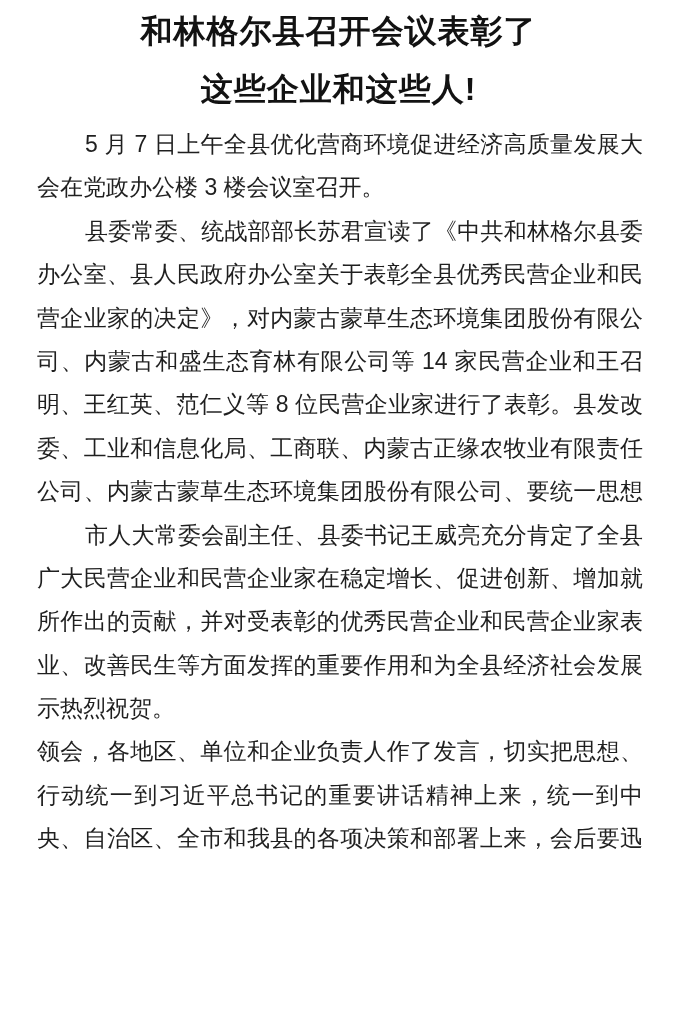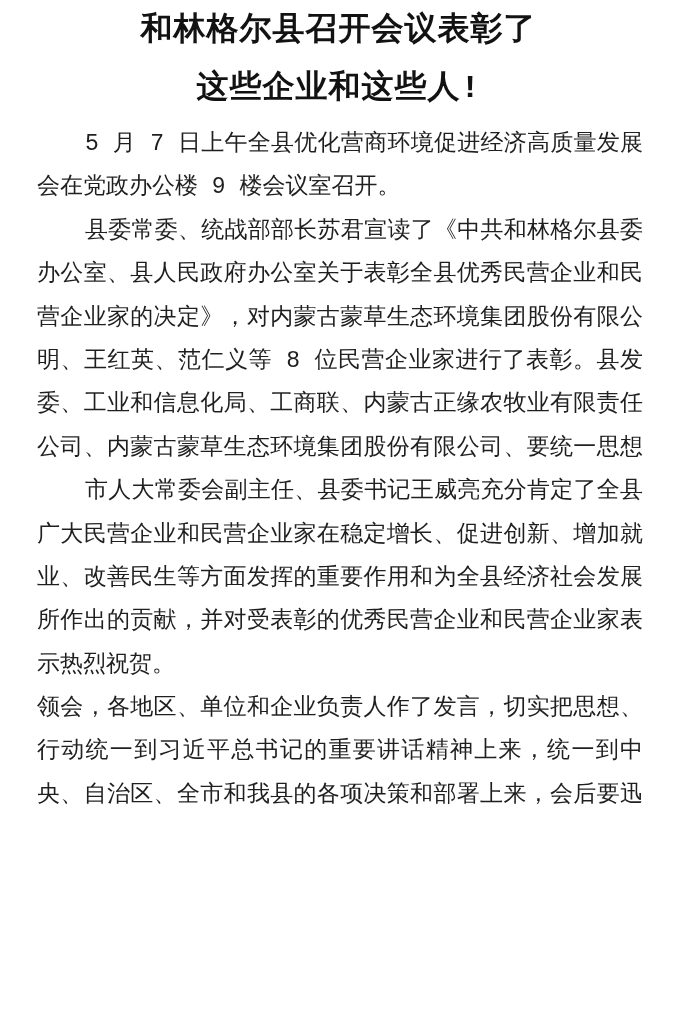--- a/index.html
+++ b/index.html
@@ -6,21 +6,21 @@
     margin: 0;
     padding: 0;
     background: #ffffff;
   }
   .page {
     position: relative;
     width: 677px;
     height: 949px;
     background: #ffffff;
     overflow: hidden;
-    font-family: Liberation Mono, monospace;
+    font-family: Liberation Sans, sans-serif;
     border-radius: 23px;
   }
   .title-block {
     position: absolute;
     top: 2px;
     left: 0;
     right: 0;
   }
   .title-line {
     font-size: 32px;
@@ -74,35 +74,36 @@
 
   <div class="title-block">
     <div class="title-line">和林格尔县召开会议表彰了</div>
     <div class="title-line">这些企业和这些人!</div>
   </div>
 
   <div class="doc-body">
 
   <div class="para">
         <div class="line indent">5 月 7 日上午全县优化营商环境促进经济高质量发展大</div>
-        <div class="line plain-last">会在党政办公楼 9 楼会议室召开。</div>
+        <div class="line plain-last">会在党政办公楼 3 楼会议室召开。</div>
       </div>
       <div class="para">
         <div class="line indent">县委常委、统战部部长苏君宣读了《中共和林格尔县委</div>
         <div class="line">办公室、县人民政府办公室关于表彰全县优秀民营企业和民</div>
         <div class="line">营企业家的决定》，对内蒙古蒙草生态环境集团股份有限公</div>
+        <div class="line">司、内蒙古和盛生态育林有限公司等 14 家民营企业和王召</div>
         <div class="line">明、王红英、范仁义等 8 位民营企业家进行了表彰。县发改</div>
         <div class="line">委、工业和信息化局、工商联、内蒙古正缘农牧业有限责任</div>
         <div class="line">公司、内蒙古蒙草生态环境集团股份有限公司、要统一思想</div>
       </div>
       <div class="para">
         <div class="line indent">市人大常委会副主任、县委书记王威亮充分肯定了全县</div>
         <div class="line">广大民营企业和民营企业家在稳定增长、促进创新、增加就</div>
+        <div class="line">所作出的贡献，并对受表彰的优秀民营企业和民营企业家表</div>
         <div class="line">业、改善民生等方面发挥的重要作用和为全县经济社会发展</div>
-        <div class="line">所作出的贡献，并对受表彰的优秀民营企业和民营企业家表</div>
         <div class="line plain-last">示热烈祝贺。</div>
       </div>
       <div class="para">
         <div class="line">领会，各地区、单位和企业负责人作了发言，切实把思想、</div>
         <div class="line">行动统一到习近平总书记的重要讲话精神上来，统一到中</div>
         <div class="line">央、自治区、全市和我县的各项决策和部署上来，会后要迅</div>
       </div>
     </div>
 
   <div class="footer">

